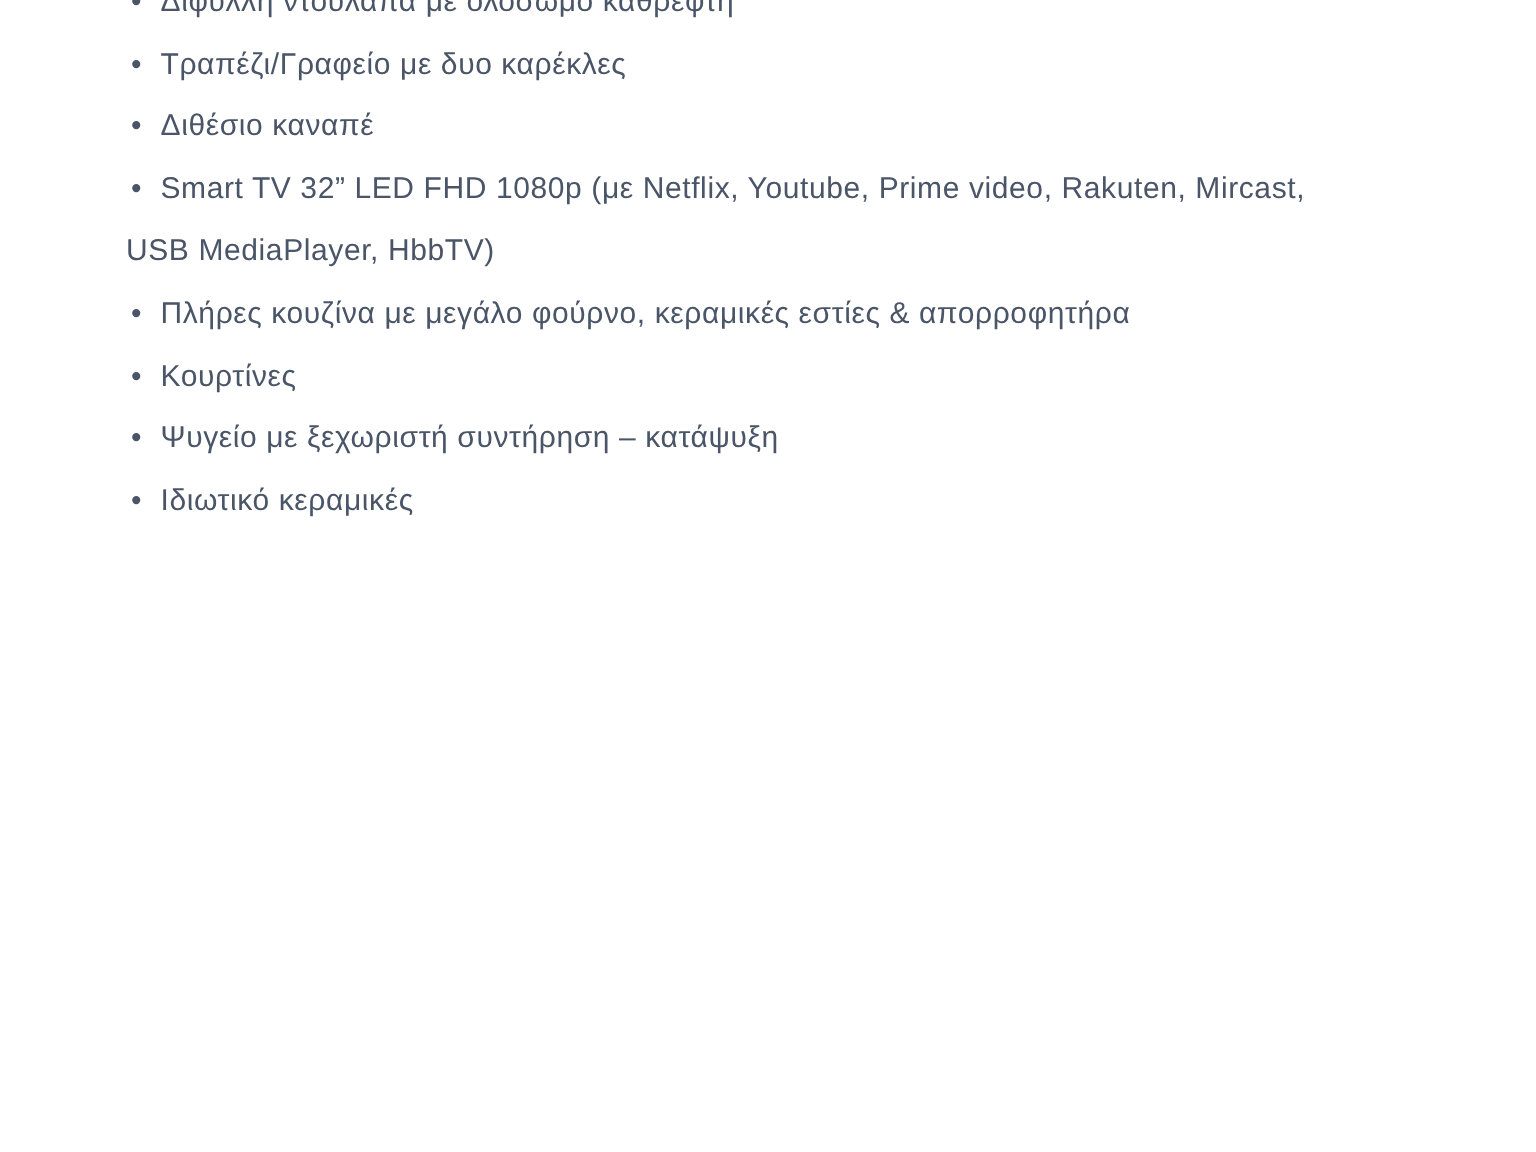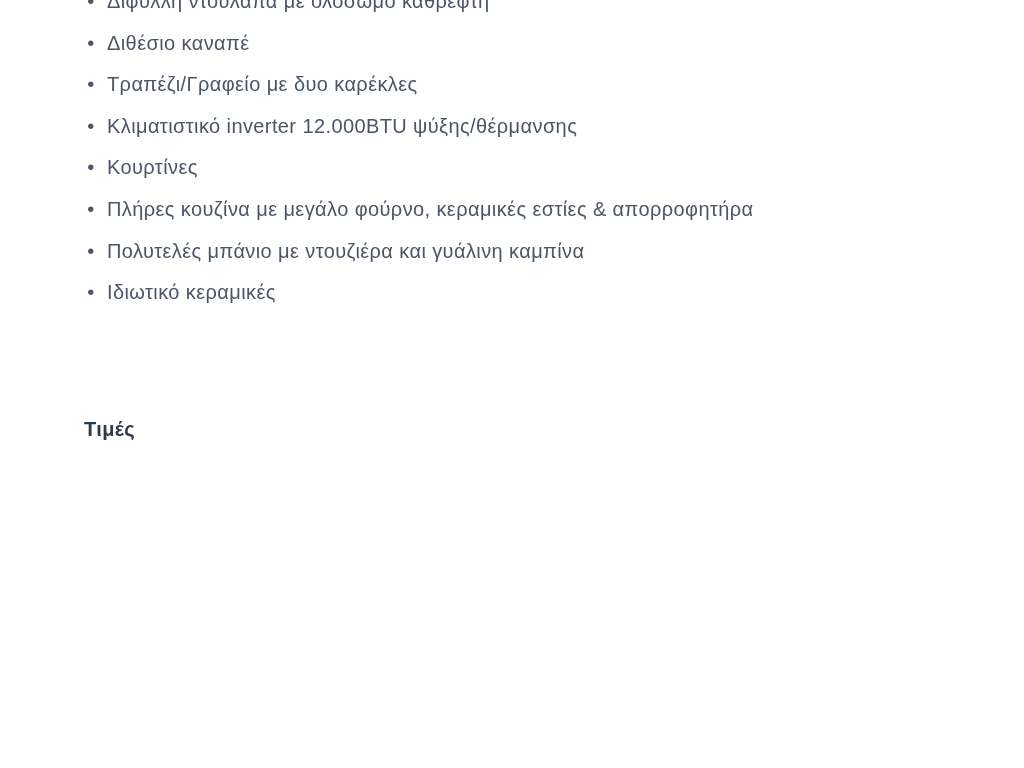--- a/index.html
+++ b/index.html
@@ -47,23 +47,22 @@
     letter-spacing: 0.4px;
     color: #2c3a4e;
   }
 </style>
 </head>
 <body>
 
 <div class="content">
   <ul class="amenities">
       <li>Δίφυλλη ντουλάπα με ολόσωμο καθρέφτη</li>
+      <li>Τραπέζι/Γραφείο με δυο καρέκλες</li>
       <li>Διθέσιο καναπέ</li>
-      <li>Τραπέζι/Γραφείο με δυο καρέκλες</li>
-      <li>Κλιματιστικό inverter 12.000BTU ψύξης/θέρμανσης</li>
+      <li>Smart TV 32” LED FHD 1080p (με Netflix, Youtube, Prime video, Rakuten, Mircast, USB MediaPlayer, HbbTV)</li>
+      <li>Πλήρες κουζίνα με μεγάλο φούρνο, κεραμικές εστίες &amp; απορροφητήρα</li>
       <li>Κουρτίνες</li>
-      <li>Πλήρες κουζίνα με μεγάλο φούρνο, κεραμικές εστίες &amp; απορροφητήρα</li>
-      <li>Πολυτελές μπάνιο με ντουζιέρα και γυάλινη καμπίνα</li>
+      <li>Ψυγείο με ξεχωριστή συντήρηση – κατάψυξη</li>
       <li>Ιδιωτικό κεραμικές</li>
     </ul>
 
-  <h2 class="section-heading">Τιμές</h2>
 </div>
 
 </body></html>

